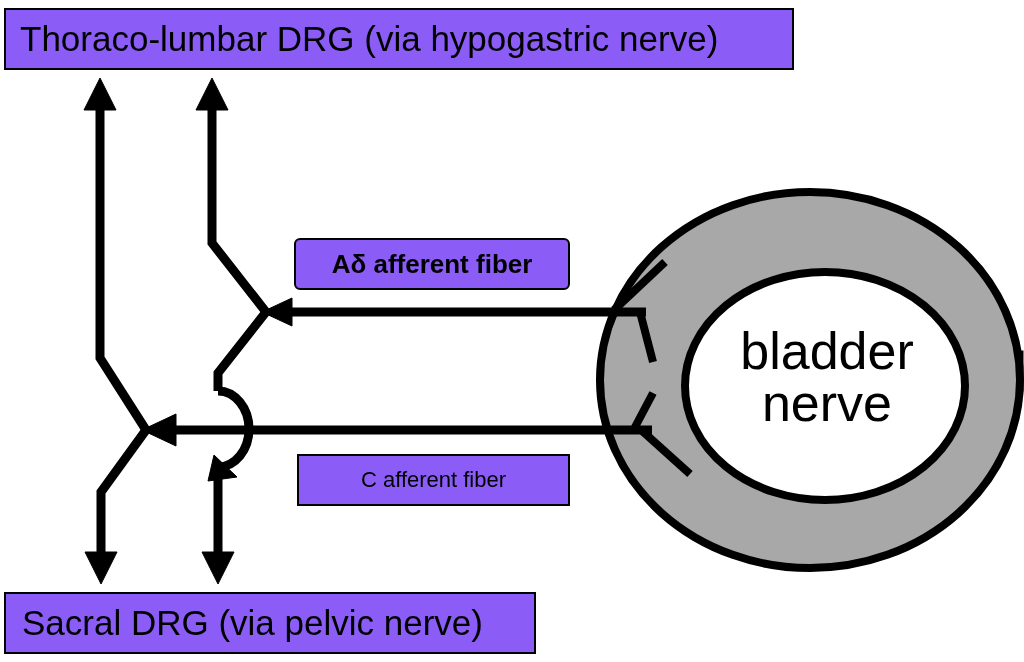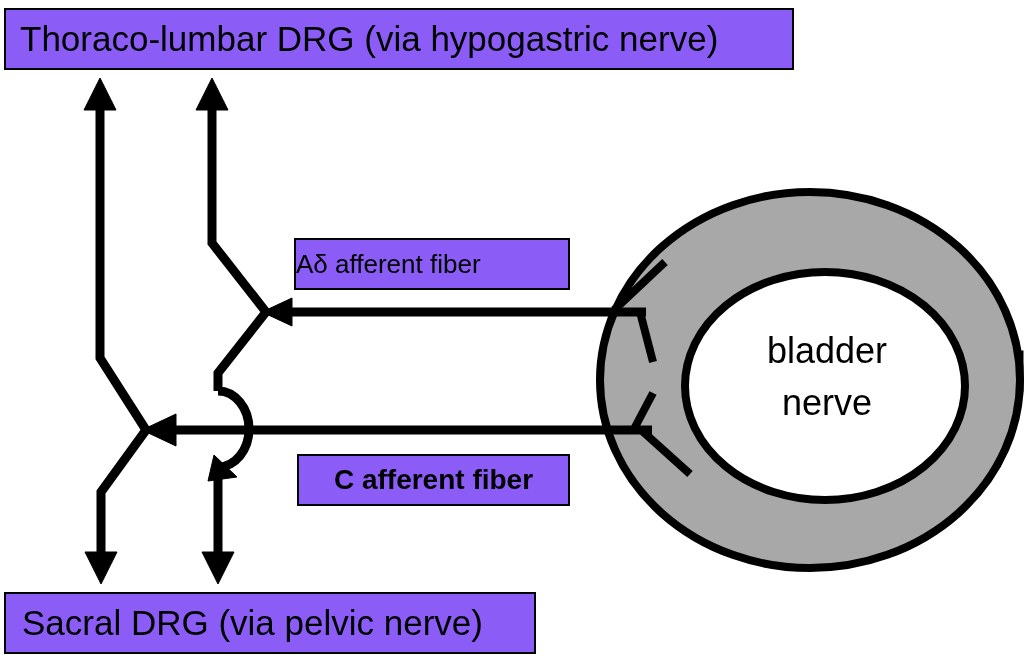--- a/index.html
+++ b/index.html
@@ -41,47 +41,49 @@
     height: 62px;
     padding-left: 16px;
     font-size: 35px;
     font-weight: 400;
   }
   #box-adelta {
     left: 294px;
     top: 238px;
     width: 276px;
     height: 52px;
+    justify-content: center;
     font-size: 26px;
-    font-weight: normal;
+    font-weight: bold;
+    border-radius: 6px;
   }
   #box-cfiber {
     left: 297px;
     top: 454px;
     width: 273px;
     height: 52px;
     justify-content: center;
-    font-size: 28px;
-    font-weight: bold;
+    font-size: 22px;
+    font-weight: normal;
   }
   #diagram-svg {
     position: absolute;
     left: 0;
     top: 0;
     width: 1024px;
     height: 662px;
     z-index: 1;
   }
   .lumen-text {
     position: absolute;
     left: 700px;
     top: 325px;
     width: 254px;
     text-align: center;
-    font-size: 36px;
+    font-size: 52px;
     line-height: 52px;
     color: #000000;
     z-index: 4;
   }
 </style>
 </head>
 <body>
 
 <div id="stage">
 

